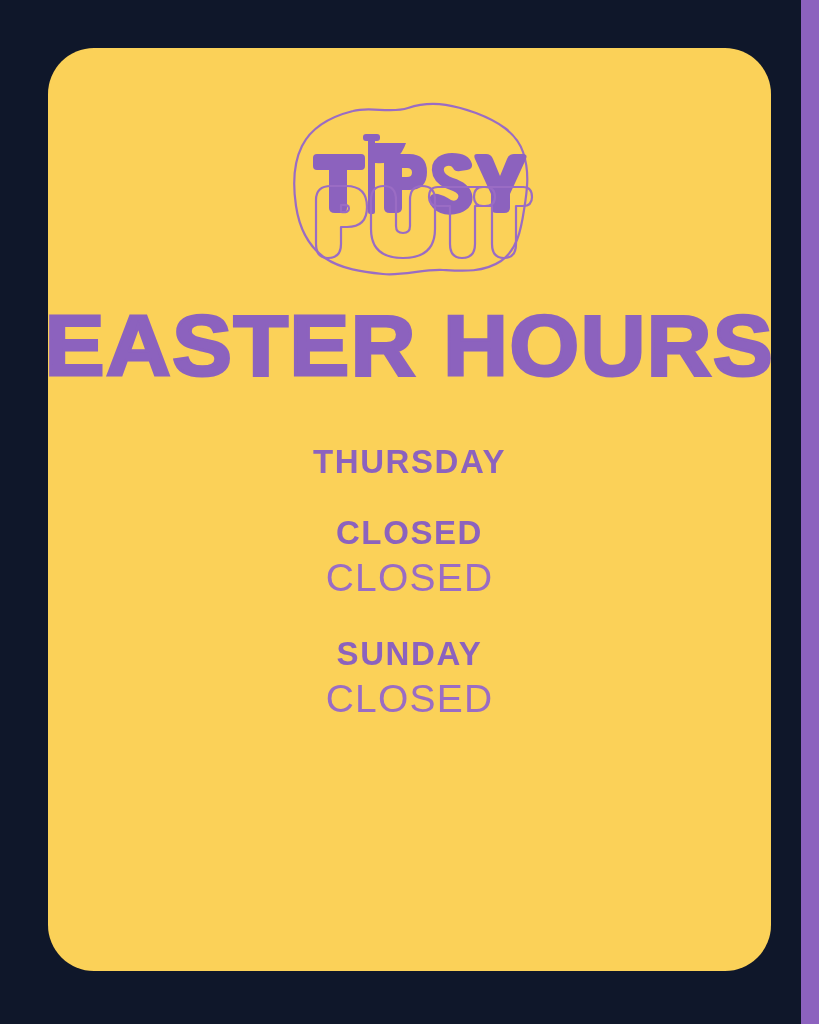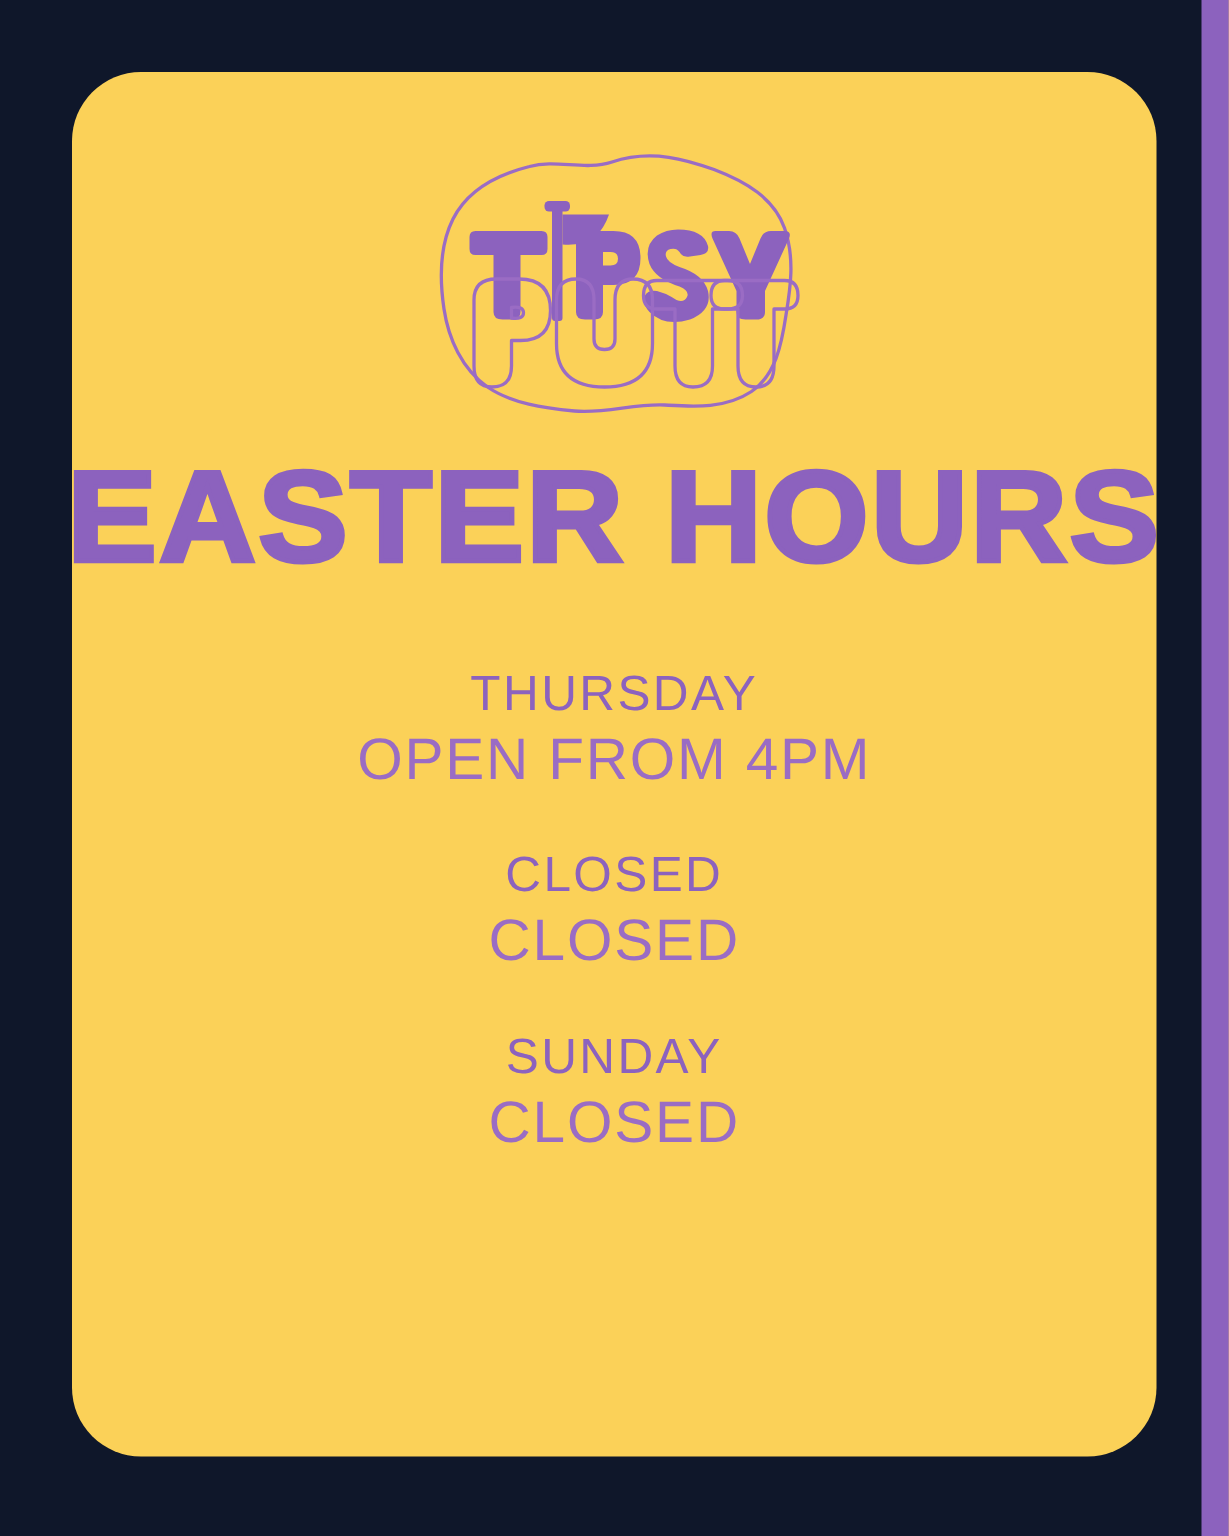--- a/index.html
+++ b/index.html
@@ -78,21 +78,21 @@
     width: 100%;
     text-align: center;
     margin-bottom: 31px;
   }
   .day-block:last-child { margin-bottom: 12px; }
 
   .day-name {
     display: block;
     color: #8c62be;
     font-family: "Liberation Sans", sans-serif;
-    font-weight: 400;
+    font-weight: 700;
     font-size: 33px;
     line-height: 40px;
     letter-spacing: 1.6px;
     white-space: nowrap;
   }
   .day-hours {
     display: block;
     color: #9a6cc4;
     font-family: "Liberation Sans", sans-serif;
     font-weight: 400;
@@ -155,21 +155,20 @@
       </g>
     </svg>
   </div>
 
   <div id="heading">EASTER HOURS</div>
 
   <div id="hours">
 
     <div class="day-block">
       <span class="day-name">THURSDAY</span>
-      <span class="day-hours">OPEN FROM 4PM</span>
     </div>
 
     <div class="day-block">
       <span class="day-name">CLOSED</span>
       <span class="day-hours">CLOSED</span>
     </div>
 
     <div class="day-block">
     </div>
 

